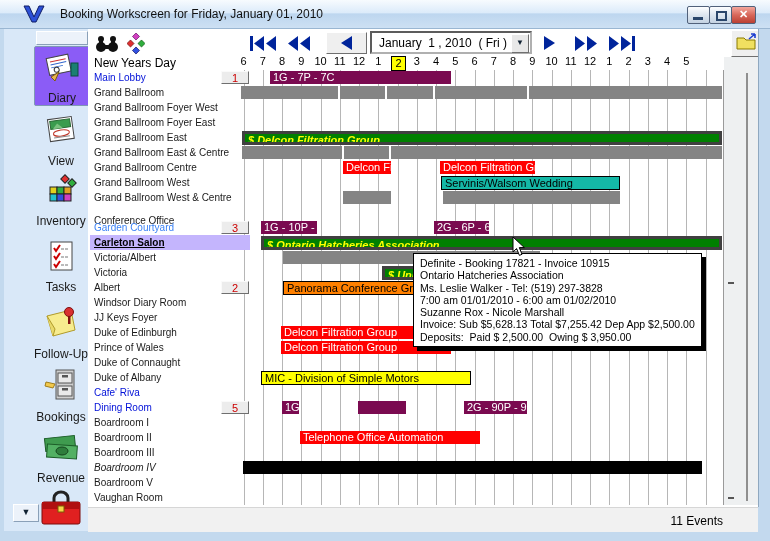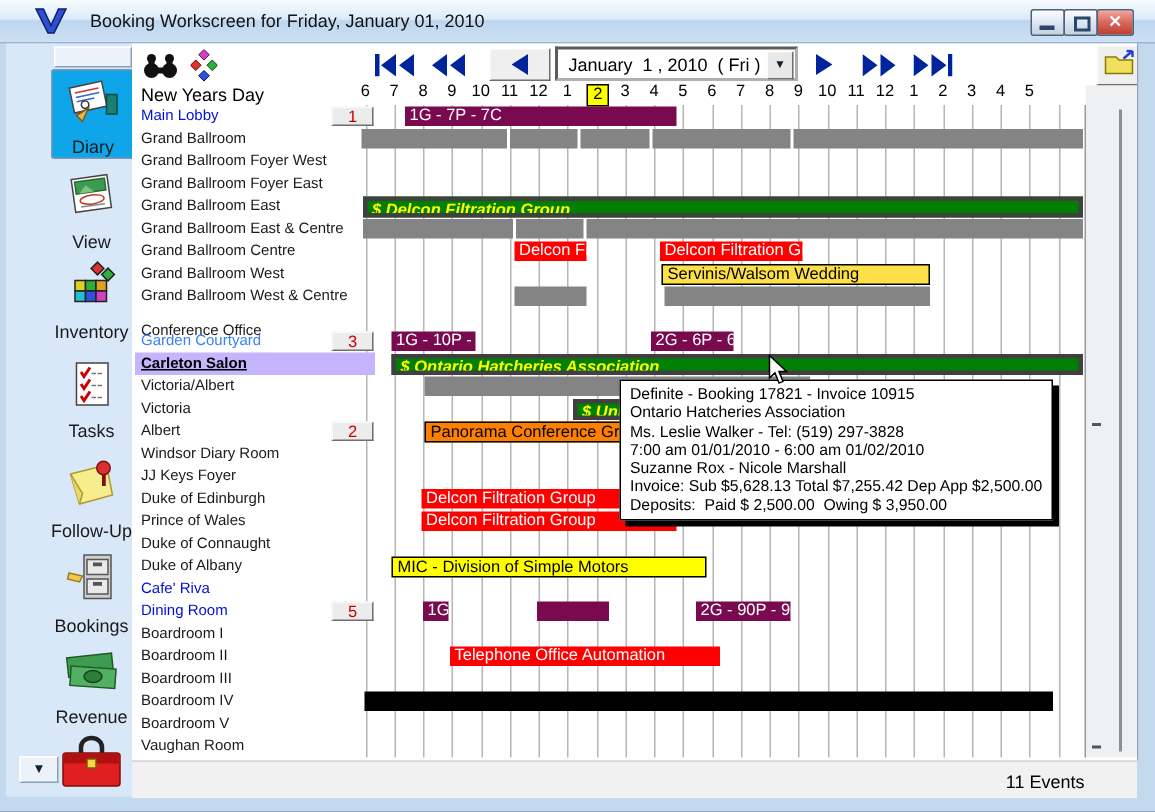--- a/index.html
+++ b/index.html
@@ -17,21 +17,21 @@
   .btn-close{left:731px;width:23px;background:linear-gradient(#f3a79d,#d8675a 50%,#bb4033);}
   .glyph-min{position:absolute;left:5px;top:10px;width:10px;height:3px;background:#2a466b;}
   .glyph-max{position:absolute;left:6px;top:4px;width:7px;height:6px;border:2px solid #2a466b;}
   .glyph-close{position:absolute;left:0;top:1px;width:100%;text-align:center;color:#fff;font-size:11px;font-weight:bold;}
   
   .sidebar{position:absolute;left:4px;top:29px;width:84px;height:502px;background:#d9e8f8;
            border-right:1px solid #aac4de;overflow:hidden;}
   .mini-btn{position:absolute;left:32px;top:2px;width:50px;height:12px;background:#ecf2fa;
             border:1px solid;border-color:#fff #8aa0b8 #8aa0b8 #fff;cursor:pointer;}
   .nav-item{position:absolute;left:30px;width:54px;height:58px;text-align:center;cursor:pointer;}
-  .nav-item.selected{background:#0ea5e9;border:1px solid #7f98b5;border-radius:2px;}
+  .nav-item.selected{background:#8b5cf6;border:1px solid #7f98b5;border-radius:2px;}
   .nav-icon{display:block;margin:3px auto 0 auto;}
   .nav-label{font-size:12px;color:#1a1a1a;}
   .drop-btn{position:absolute;left:9px;top:475px;width:24px;height:16px;background:#ecf2fa;
             border:1px solid;border-color:#fff #8aa0b8 #8aa0b8 #fff;font-size:9px;color:#123;
             text-align:center;line-height:14px;cursor:pointer;}
   
   .content{position:absolute;left:88px;top:29px;width:670px;height:478px;background:#fff;
            border-right:1px solid #8fa8c0;overflow:hidden;}
   
   .tb-icon{position:absolute;cursor:pointer;}
@@ -377,39 +377,39 @@
         <div class="room-name" style="top: 296px;">Duke of Edinburgh</div>
         <div class="room-name" style="top: 311px;">Prince of Wales</div>
         <div class="room-name" style="top: 326px;">Duke of Connaught</div>
         <div class="room-name" style="top: 341px;">Duke of Albany</div>
         <div class="room-name room-blue" style="top: 356px;">Cafe' Riva</div>
         <div class="room-name room-blue" style="top: 371px;">Dining Room</div>
         <div class="badge" style="top: 372px;">5</div>
         <div class="room-name" style="top: 386px;">Boardroom I</div>
         <div class="room-name" style="top: 401px;">Boardroom II</div>
         <div class="room-name" style="top: 416px;">Boardroom III</div>
-        <div class="room-name" style="top: 431px;">Boardroom IV</div>
+        <div class="room-name" style="top: 431px; font-style: italic;">Boardroom IV</div>
         <div class="room-name" style="top: 446px;">Boardroom V</div>
         <div class="room-name" style="top: 461px;">Vaughan Room</div>
         <div class="room-name" style="top: 476px;">Vaughan East</div>
       </div>
     <div id="bars">
         <div class="bar bar-maroon" style="left: 182px; top: 42px; width: 181px; background: rgb(122, 10, 80);">1G - 7P - 7C</div>
         <div class="bar bar-gray" style="left: 153px; top: 57px; width: 97px; background: rgb(132, 132, 132);"></div>
         <div class="bar bar-gray" style="left: 252px; top: 57px; width: 45px; background: rgb(132, 132, 132);"></div>
         <div class="bar bar-gray" style="left: 299px; top: 57px; width: 46px; background: rgb(132, 132, 132);"></div>
         <div class="bar bar-gray" style="left: 347px; top: 57px; width: 92px; background: rgb(132, 132, 132);"></div>
         <div class="bar bar-gray" style="left: 441px; top: 57px; width: 193px; background: rgb(132, 132, 132);"></div>
         <div class="bar bar-green" style="left: 154px; top: 102px; width: 480px; background: rgb(0, 128, 0);">$ Delcon Filtration Group</div>
         <div class="bar bar-gray" style="left: 154px; top: 117px; width: 100px; background: rgb(132, 132, 132);"></div>
         <div class="bar bar-gray" style="left: 256px; top: 117px; width: 45px; background: rgb(132, 132, 132);"></div>
         <div class="bar bar-gray" style="left: 303px; top: 117px; width: 331px; background: rgb(132, 132, 132);"></div>
         <div class="bar bar-red" style="left: 255px; top: 132px; width: 48px; background: rgb(255, 0, 0);">Delcon Fil</div>
         <div class="bar bar-red" style="left: 352px; top: 132px; width: 95px; background: rgb(255, 0, 0);">Delcon Filtration Gro</div>
-        <div class="bar bar-yellow" style="left: 353px; top: 147px; width: 179px; background: #fde047;">Servinis/Walsom Wedding</div>
+        <div class="bar bar-yellow" style="left: 353px; top: 147px; width: 179px; background: #14b8a6;">Servinis/Walsom Wedding</div>
         <div class="bar bar-gray" style="left: 255px; top: 162px; width: 48px; background: rgb(132, 132, 132);"></div>
         <div class="bar bar-gray" style="left: 355px; top: 162px; width: 177px; background: rgb(132, 132, 132);"></div>
         <div class="bar bar-maroon" style="left: 173px; top: 192px; width: 56px; background: rgb(122, 10, 80);">1G - 10P - 2</div>
         <div class="bar bar-maroon" style="left: 346px; top: 192px; width: 55px; background: rgb(122, 10, 80);">2G - 6P - 60</div>
         <div class="bar bar-green" style="left: 173px; top: 207px; width: 461px; background: rgb(0, 128, 0);">$ Ontario Hatcheries Association</div>
         <div class="bar bar-gray" style="left: 195px; top: 222px; width: 257px; background: rgb(132, 132, 132);"></div>
         <div class="bar bar-green" style="left: 294px; top: 237px; width: 158px; background: rgb(0, 128, 0);">$ Unite</div>
         <div class="bar bar-orange" style="left: 195px; top: 252px; width: 257px; background: rgb(255, 128, 0);">Panorama Conference Group</div>
         <div class="bar bar-red" style="left: 193px; top: 297px; width: 259px; background: rgb(255, 0, 0);">Delcon Filtration Group</div>
         <div class="bar bar-red" style="left: 193px; top: 312px; width: 170px; background: rgb(255, 0, 0);">Delcon Filtration Group</div>

